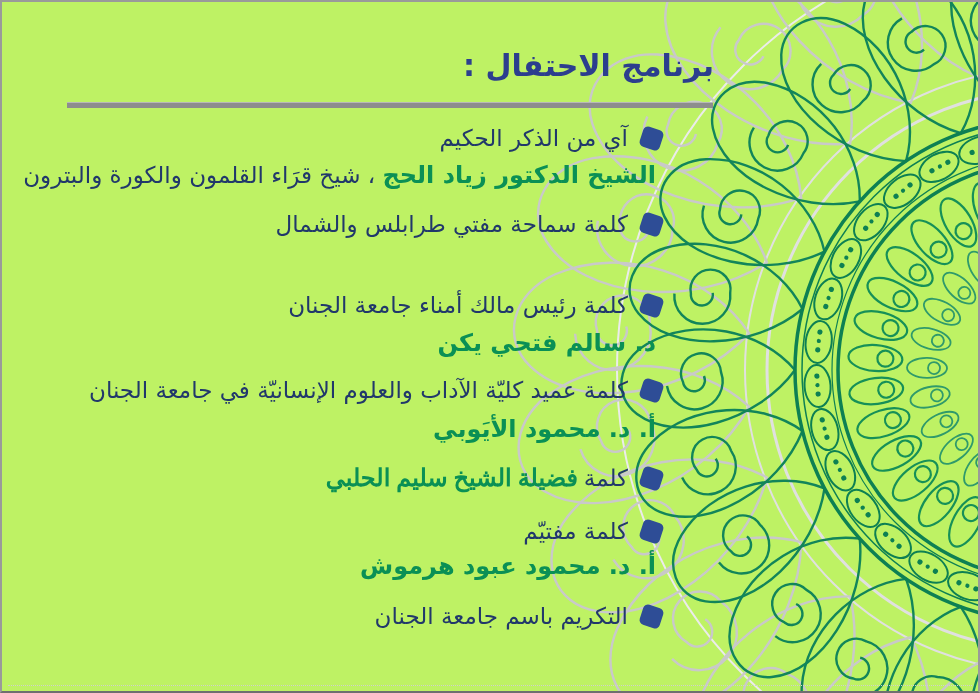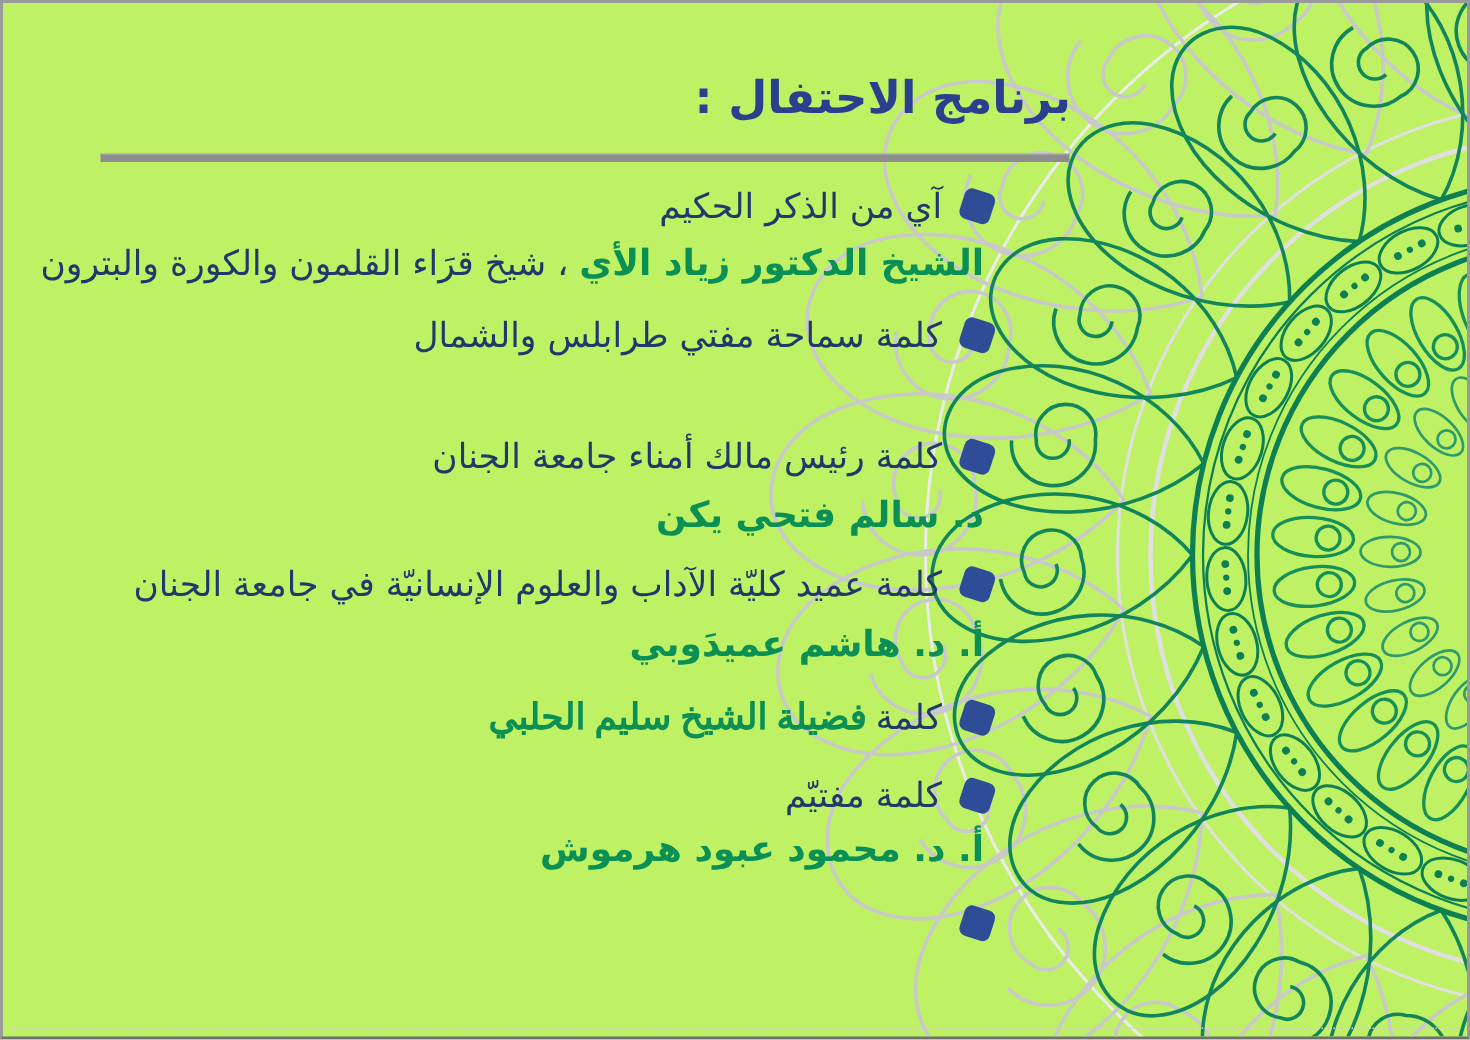--- a/index.html
+++ b/index.html
@@ -173,51 +173,51 @@
 
   <div class="content">
 
     <div class="page-title">برنامج الاحتفال :</div>
     <div class="title-rule"></div>
 
     <div class="line main" style="top:123px;">
       <span class="bullet"></span><span>آي من الذكر الحكيم</span>
     </div>
     <div class="line sub" style="top:159px;">
-      <span class="green-bold">الشيخ الدكتور زياد الأي</span><span class="navy-normal"> ، شيخ قرَاء القلمون والكورة والبترون</span>
+      <span class="green-bold">الشيخ الدكتور زياد الحج</span><span class="navy-normal"> ، شيخ قرَاء القلمون والكورة والبترون</span>
     </div>
 
     <div class="line main" style="top:209px;">
       <span class="bullet"></span><span>كلمة سماحة مفتي طرابلس والشمال</span>
     </div>
 
     <div class="line main" style="top:290px;">
       <span class="bullet"></span><span>كلمة رئيس مالك أمناء جامعة الجنان</span>
     </div>
     <div class="line sub" style="top:327px;">
       <span class="green-bold">د. سالم فتحي يكن</span>
     </div>
 
     <div class="line main" style="top:375px;">
       <span class="bullet"></span><span>كلمة عميد كليّة الآداب والعلوم الإنسانيّة في جامعة الجنان</span>
     </div>
     <div class="line sub" style="top:413px;">
-      <span class="green-bold">أ. د. هاشم عميدَوبي</span>
+      <span class="green-bold">أ. د. محمود الأيَوبي</span>
     </div>
 
     <div class="line main" style="top:462px;font-family:Liberation Serif, serif;">
       <span class="bullet"></span><span class="navy">كلمة </span><span class="green-bold">فضيلة الشيخ سليم الحلبي</span>
     </div>
 
     <div class="line main" style="top:516px;">
       <span class="bullet"></span><span>كلمة مفتيّم</span>
     </div>
     <div class="line sub" style="top:550px;">
       <span class="green-bold">أ. د. محمود عبود هرموش</span>
     </div>
 
     <div class="line main" style="top:601px;">
-      <span class="bullet"></span>
+      <span class="bullet"></span><span>التكريم باسم جامعة الجنان</span>
     </div>
 
     <div class="dotted-footer"></div>
   </div>
 </div>
 
 </body></html>

